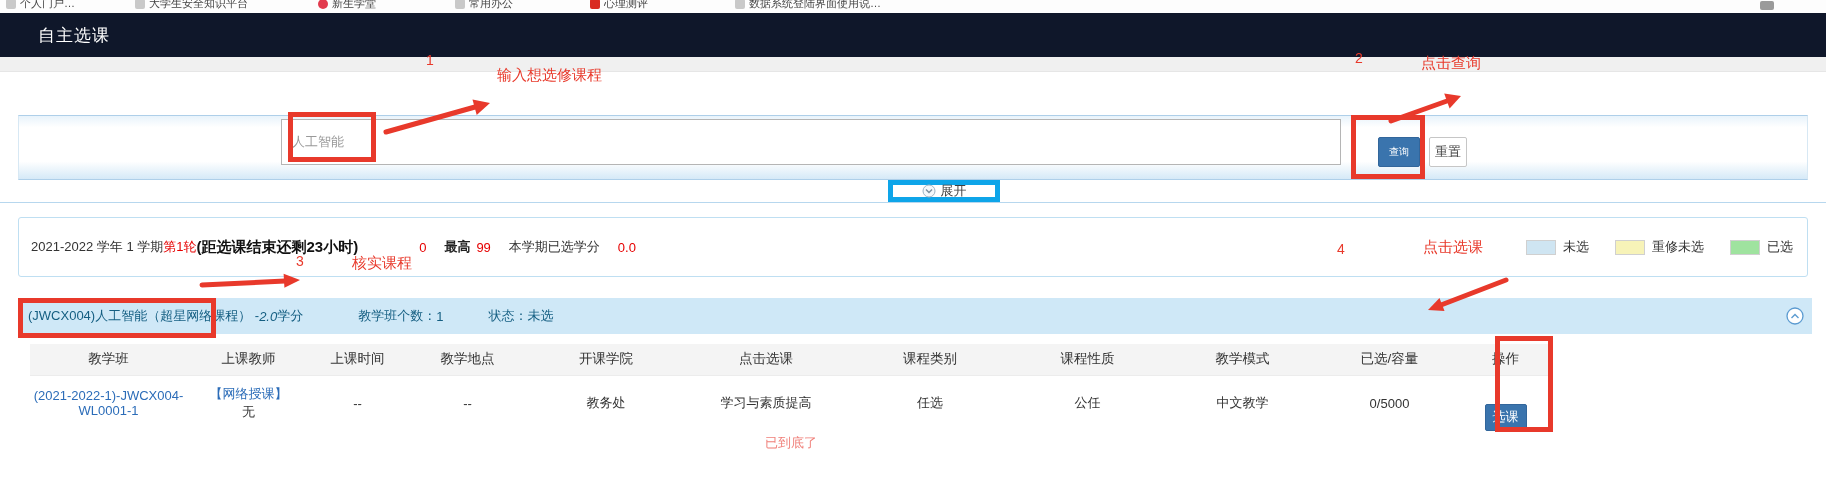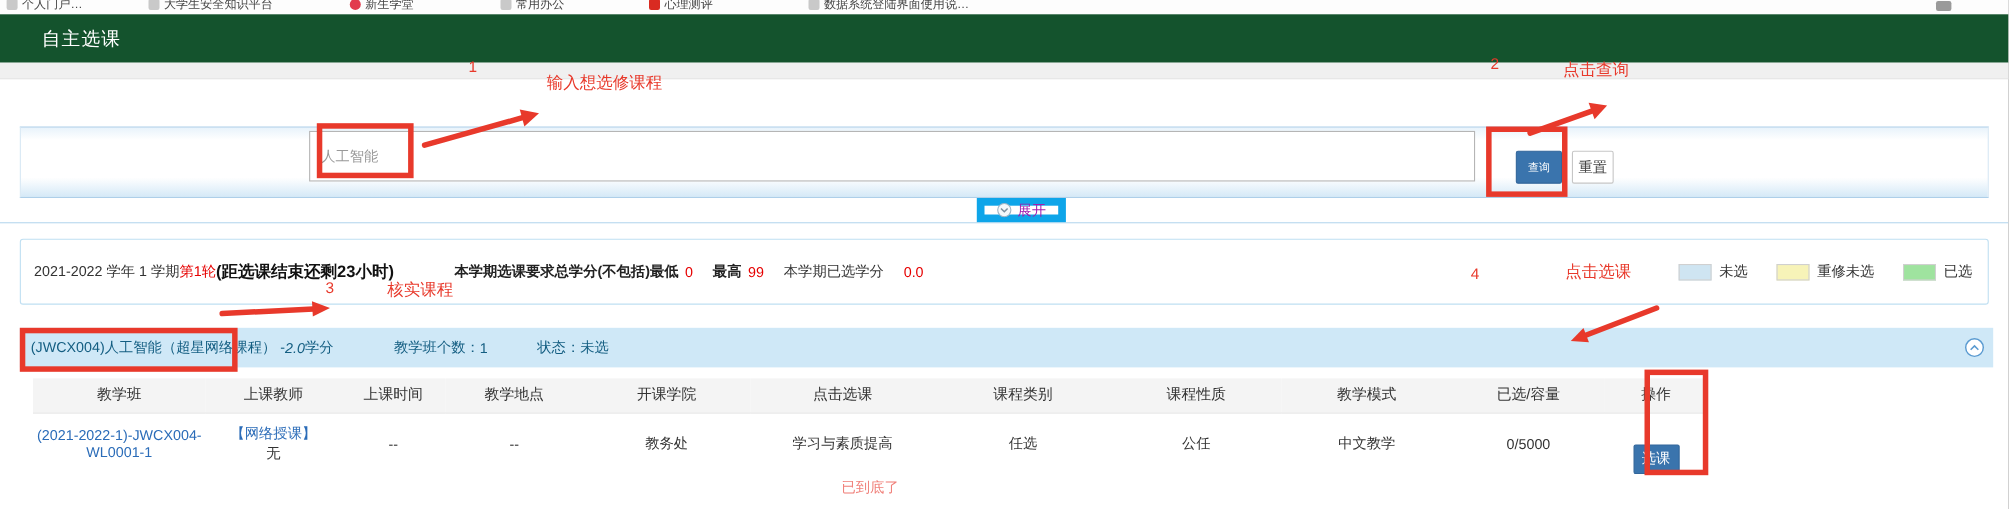--- a/index.html
+++ b/index.html
@@ -8,39 +8,39 @@
 
   
   .bookmarks { position:absolute; left:0; top:0; width:1826px; height:13px; background:#fdfdfd; overflow:hidden; }
   .bm-item { position:absolute; top:-4px; display:flex; align-items:center; gap:4px; font-size:11px; color:#444; white-space:nowrap; }
   .bm-ico { display:inline-block; width:10px; height:10px; border-radius:2px; background:#c9c9c9; }
   .bm-ico.red-dot { border-radius:50%; background:#e23b4e; }
   .bm-ico.red-sq { background:#d92b21; }
   .bm-right-ico { position:absolute; right:52px; top:1px; width:14px; height:9px; background:#9a9a9a; border-radius:2px; }
 
   
-  .app-header { position:absolute; left:0; top:13px; width:1826px; height:44px; background:#14532d; }
+  .app-header { position:absolute; left:0; top:13px; width:1826px; height:44px; background:#0f172a; }
   .app-title { position:absolute; left:38px; top:11px; font-size:17px; color:#ffffff; letter-spacing:1px; }
   .gray-strip { position:absolute; left:0; top:57px; width:1826px; height:15px; background:#f0f0f0; border-bottom:1px solid #e6e6e6; }
 
   
   .search-panel { position:absolute; left:18px; top:115px; width:1790px; height:65px;
     border:1px solid #aecfe9; border-left-color:#d7e8f4; border-right-color:#d7e8f4;
     background:linear-gradient(#e8f3fb 0%, #ffffff 18%, #ffffff 72%, #d5e9f7 100%); }
   .course-input { position:absolute; left:262px; top:3px; width:1060px; height:46px; border:1px solid #b5b5b5;
     font-size:13px; color:#999; padding:0 10px; background:#fff; outline:none; font-family:inherit; }
   .btn-query { position:absolute; left:1359px; top:21px; width:42px; height:30px; background:#3a74ad; color:#fff;
     border:1px solid #32669b; border-radius:2px; font-size:10px; cursor:pointer; font-family:inherit; }
   .btn-reset { position:absolute; left:1410px; top:21px; width:38px; height:30px; background:#fff; color:#444;
     border:1px solid #c6c6c6; border-radius:2px; font-size:13px; cursor:pointer; font-family:inherit; }
 
   .hline-a { position:absolute; left:0; top:202px; width:1826px; height:0; border-top:1px solid #b7d7ee; }
-  .expand-tab { position:absolute; left:888px; top:180px; width:81px; height:22px; background:#fff;
-    border:7px solid #0ea5e9; display:flex; align-items:center; justify-content:center; gap:5px;
-    font-size:13px; color:#a21caf; cursor:pointer; }
+  .expand-tab { position:absolute; left:888px; top:180px; width:112px; height:22px; background:#fff;
+    border:5px solid #0ea5e9; display:flex; align-items:center; justify-content:center; gap:5px;
+    font-size:13px; color:#404040; cursor:pointer; }
 
   
   .info-bar { position:absolute; left:18px; top:217px; width:1790px; height:60px; background:#fff;
     border:1px solid #bfdff2; border-radius:3px; }
   .info-line { position:absolute; left:12px; top:0; height:58px; display:flex; align-items:center; white-space:nowrap; font-size:13px; color:#333; }
   .t-red { color:#e60000; }
   .t-bold-big { font-weight:bold; font-size:15px; color:#111; }
   .t-bold { font-weight:bold; color:#222; }
   .sp-lg { display:inline-block; width:55px; }
   .sp-md { display:inline-block; width:18px; }
@@ -125,21 +125,20 @@
     </svg>
     <span>展开</span>
   </div>
 
   <div class="info-bar">
     <div class="info-line">
       <span>2021-2022 学年 1 学期</span>
         <span class="t-red">第1轮</span>
       <span class="t-bold-big">(距选课结束还剩23小时)</span>
       <span class="sp-lg"></span>
-      <span class="t-bold">本学期选课要求总学分(不包括)最低</span>
       <span class="sp-sm"></span>
         <span class="t-red">0</span>
       <span class="sp-md"></span>
         <span class="t-bold">最高</span>
       <span class="sp-sm"></span>
         <span class="t-red">99</span>
       <span class="sp-md"></span>
         <span>本学期已选学分</span>
       <span class="sp-md"></span>
         <span class="t-red">0.0</span>

